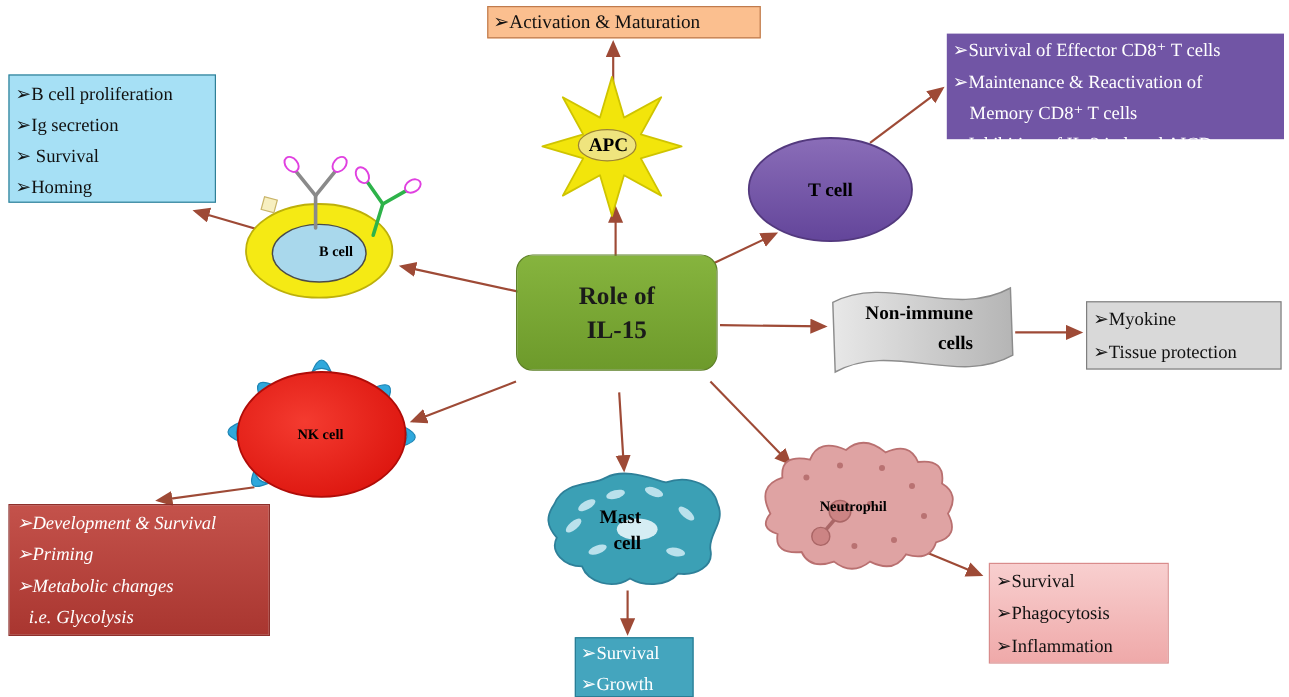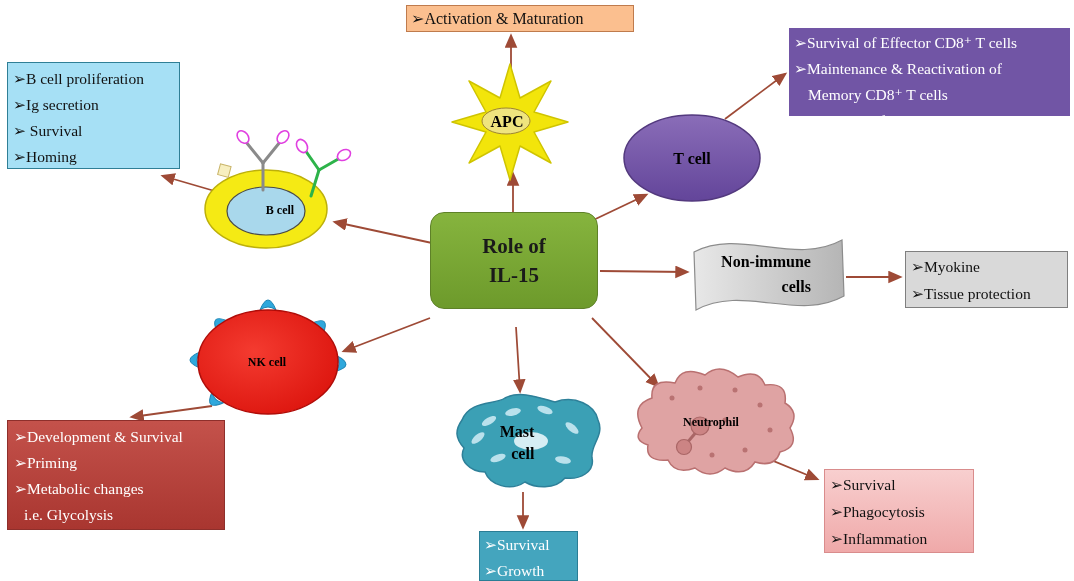--- a/index.html
+++ b/index.html
@@ -14,21 +14,21 @@
 
   .box-apc { left:406px; top:5px; width:228px; height:27px;
              background:#FBBF8F; border:1px solid #BF7B4D;
              font-size:16px; line-height:25px; padding:0 4px; }
   .box-t   { left:789px; top:28px; width:281px; height:88px;
              background:#7155A5; color:#fff; padding:2px 5px; line-height:26px; }
   .box-b   { left:7px; top:62px; width:173px; height:107px;
              background:#A6E0F5; border:1px solid #2F7F96; padding:3px 5px; line-height:26px; }
   .box-nk  { left:7px; top:420px; width:218px; height:110px;
              background:linear-gradient(180deg,#C4524B,#A93630); color:#fff;
-             border:1px solid #8E2F2B; padding:3px 6px; line-height:26px; }
+             border:1px solid #8E2F2B; padding:3px 6px; line-height:26px;font-style:italic; }
   .box-nk .cont { padding-left:10px; }
   .box-mast{ left:479px; top:531px; width:99px; height:50px;
              background:#44A5BE; color:#fff; border:1px solid #2A7D95;
              padding:0 4px; line-height:26px; }
   .box-neu { left:824px; top:469px; width:150px; height:84px;
              background:linear-gradient(180deg,#F8CFCF,#EFA9A9);
              border:1px solid #D98C8C; padding:1px 5px; line-height:27px; }
   .box-ni  { left:905px; top:251px; width:163px; height:57px;
              background:#D9D9D9; border:1px solid #7F7F7F; padding:1px 5px; line-height:27px; }
 

